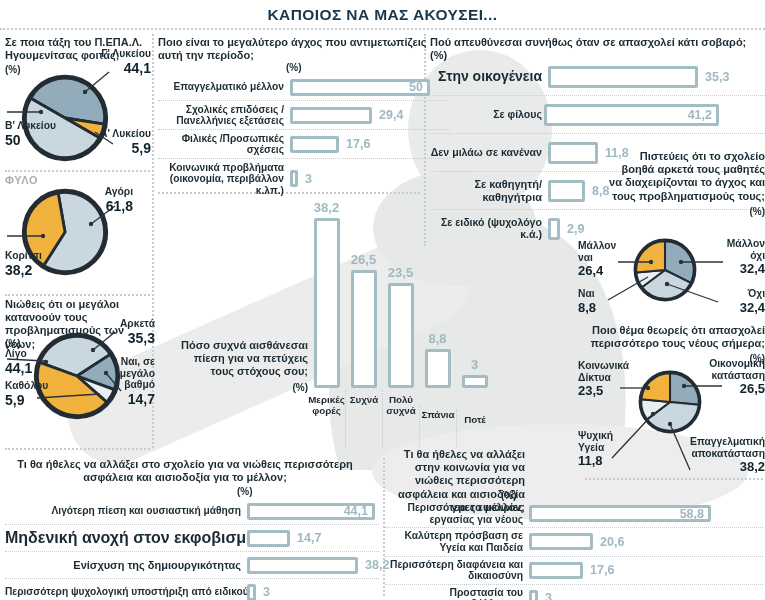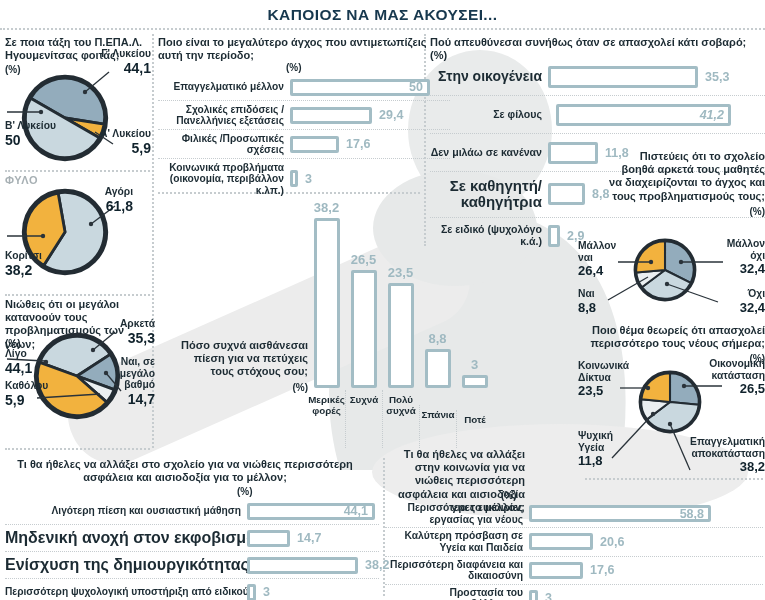--- a/index.html
+++ b/index.html
@@ -201,35 +201,35 @@
     <div id="hb-confide" style="position:absolute;left:0;top:22px;width:335px">
         <div class="hrow" style="padding: 5.5px 0px;">
           <div class="hlabel" style="width: 112px; font-size: 14px;">Στην οικογένεια</div>
           <div class="htrack" style="width: 175px; height: 26px; margin-left: 6px;">
             <div class="hfill" style="width: 150px; height: 22px;"></div>
             <span class="bval out" style="left: 157px;">35,3</span>
           </div>
         </div>
         <div class="hrow" style="padding: 5.5px 0px;">
           <div class="hlabel" style="width: 112px; font-size: 10.6px;">Σε φίλους</div>
-          <div class="htrack" style="width: 175px; height: 26px; margin-left: 14px; font-style: italic;">
+          <div class="htrack" style="width: 175px; height: 26px; margin-left: 2px;">
             <div class="hfill" style="width: 175px; height: 22px;">
               <span class="bval in">41,2</span>
             </div>
           </div>
         </div>
         <div class="hrow" style="padding: 5.5px 0px;">
           <div class="hlabel" style="width: 112px; font-size: 10.6px;">Δεν μιλάω σε κανέναν</div>
           <div class="htrack" style="width: 175px; height: 26px; margin-left: 6px;">
             <div class="hfill" style="width: 50px; height: 22px;"></div>
             <span class="bval out" style="left: 57px;">11,8</span>
           </div>
         </div>
         <div class="hrow" style="padding: 5.5px 0px;">
-          <div class="hlabel" style="width: 112px; font-size: 15px;">Σε καθηγητή/καθηγήτρια</div>
+          <div class="hlabel" style="width: 112px; font-size: 11px;">Σε καθηγητή/καθηγήτρια</div>
           <div class="htrack" style="width: 175px; height: 26px; margin-left: 6px;">
             <div class="hfill" style="width: 37px; height: 22px;"></div>
             <span class="bval out" style="left: 44px;">8,8</span>
           </div>
         </div>
         <div class="hrow" style="padding: 5.5px 0px;">
           <div class="hlabel" style="width: 112px; font-size: 10.6px;">Σε ειδικό (ψυχολόγο κ.ά.)</div>
           <div class="htrack" style="width: 175px; height: 26px; margin-left: 6px;">
             <div class="hfill" style="width: 12px; height: 22px;"></div>
             <span class="bval out" style="left: 19px;">2,9</span>
@@ -362,21 +362,21 @@
           </div>
         </div>
         <div class="hrow" style="padding: 2.5px 0px;">
           <div class="hlabel" style="width: 236px; font-size: 16px; white-space: nowrap;">Μηδενική ανοχή στον εκφοβισμό</div>
           <div class="htrack" style="width: 128px; height: 21px; margin-left: 6px;">
             <div class="hfill" style="width: 43px; height: 17px;"></div>
             <span class="bval out" style="left: 50px;">14,7</span>
           </div>
         </div>
         <div class="hrow" style="padding: 2.5px 0px;">
-          <div class="hlabel" style="width: 236px; font-size: 16px; white-space: nowrap;">Ενίσχυση της δημιουργικότητας</div>
+          <div class="hlabel" style="width: 236px; font-size: 11px; white-space: nowrap;">Ενίσχυση της δημιουργικότητας</div>
           <div class="htrack" style="width: 128px; height: 21px; margin-left: 6px;">
             <div class="hfill" style="width: 111px; height: 17px;"></div>
             <span class="bval out" style="left: 118px;">38,2</span>
           </div>
         </div>
         <div class="hrow" style="padding: 2.5px 0px;">
           <div class="hlabel" style="width: 236px; font-size: 10.2px; white-space: nowrap;">Περισσότερη ψυχολογική υποστήριξη από ειδικούς</div>
           <div class="htrack" style="width: 128px; height: 21px; margin-left: 6px;">
             <div class="hfill" style="width: 9px; height: 17px;"></div>
             <span class="bval out" style="left: 16px;">3</span>

